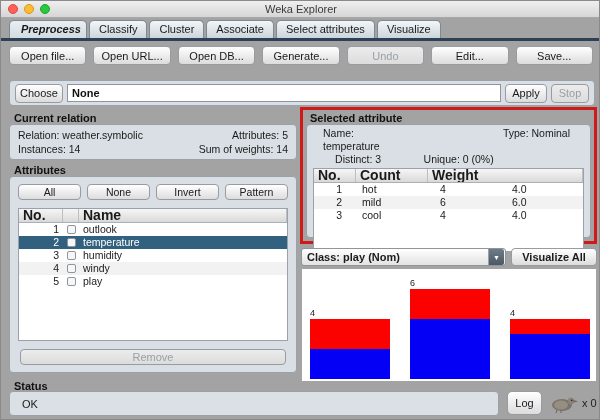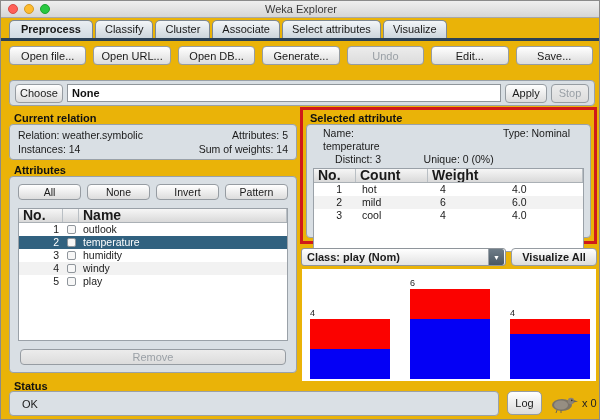--- a/index.html
+++ b/index.html
@@ -1,20 +1,20 @@
 <!DOCTYPE html>
 <html><head>
 <meta charset="utf-8">
 <style>
   * { margin:0; padding:0; box-sizing:border-box; }
   html,body { background:#f0f0f0; }
   body { font-family:"Liberation Sans", sans-serif; }
   .window {
     position:relative; width:600px; height:420px; overflow:hidden;
-    background:#eab308; border:1px solid #8a8a8a;
+    background:#a3a3a3; border:1px solid #8a8a8a;
     font-size:11px; color:#1a1a1a;
   }
   
   .titlebar {
     position:absolute; left:0; top:0; width:600px; height:17px;
     background:linear-gradient(#efefef,#d6d6d6);
     border-bottom:1px solid #a8a8a8;
   }
   .traffic { position:absolute; left:7px; top:3px; display:flex; gap:6px; }
   .tl { width:10px; height:10px; border-radius:50%; display:inline-block; }
@@ -27,21 +27,21 @@
     position:absolute; left:0; top:17px; width:600px; height:23px;
     padding:3px 0 0 8px; display:flex; gap:2px; align-items:flex-end;
     border-bottom:3px solid #2c4156;
   }
   .tab {
     padding:2px 9px 3px 9px; height:18px; line-height:13px;
     background:linear-gradient(#f3f6f8,#ccd5dc);
     border:1px solid #7e8994; border-bottom:none;
     border-radius:5px 5px 0 0; font-size:11px; cursor:default; white-space:nowrap;
   }
-  .tab.selected { font-weight:bold; background:linear-gradient(#e9eef2,#d2dbe2); padding:2px 11px 3px 11px; }
+  .tab.selected { font-weight:bold; background:linear-gradient(#e9eef2,#d2dbe2); padding:2px 5px 3px 11px;font-style:italic; }
   
   .toolbar {
     position:absolute; left:8px; top:45px; width:584px; height:19px;
     display:flex; gap:7px;
   }
   .btn {
     font-family:"Liberation Sans", sans-serif; font-size:11px; color:#1a1a1a;
     background:linear-gradient(#ffffff,#dcdcdc);
     border:1px solid #969ca2; border-radius:4px;
     height:19px; line-height:16px; text-align:center; cursor:default;

